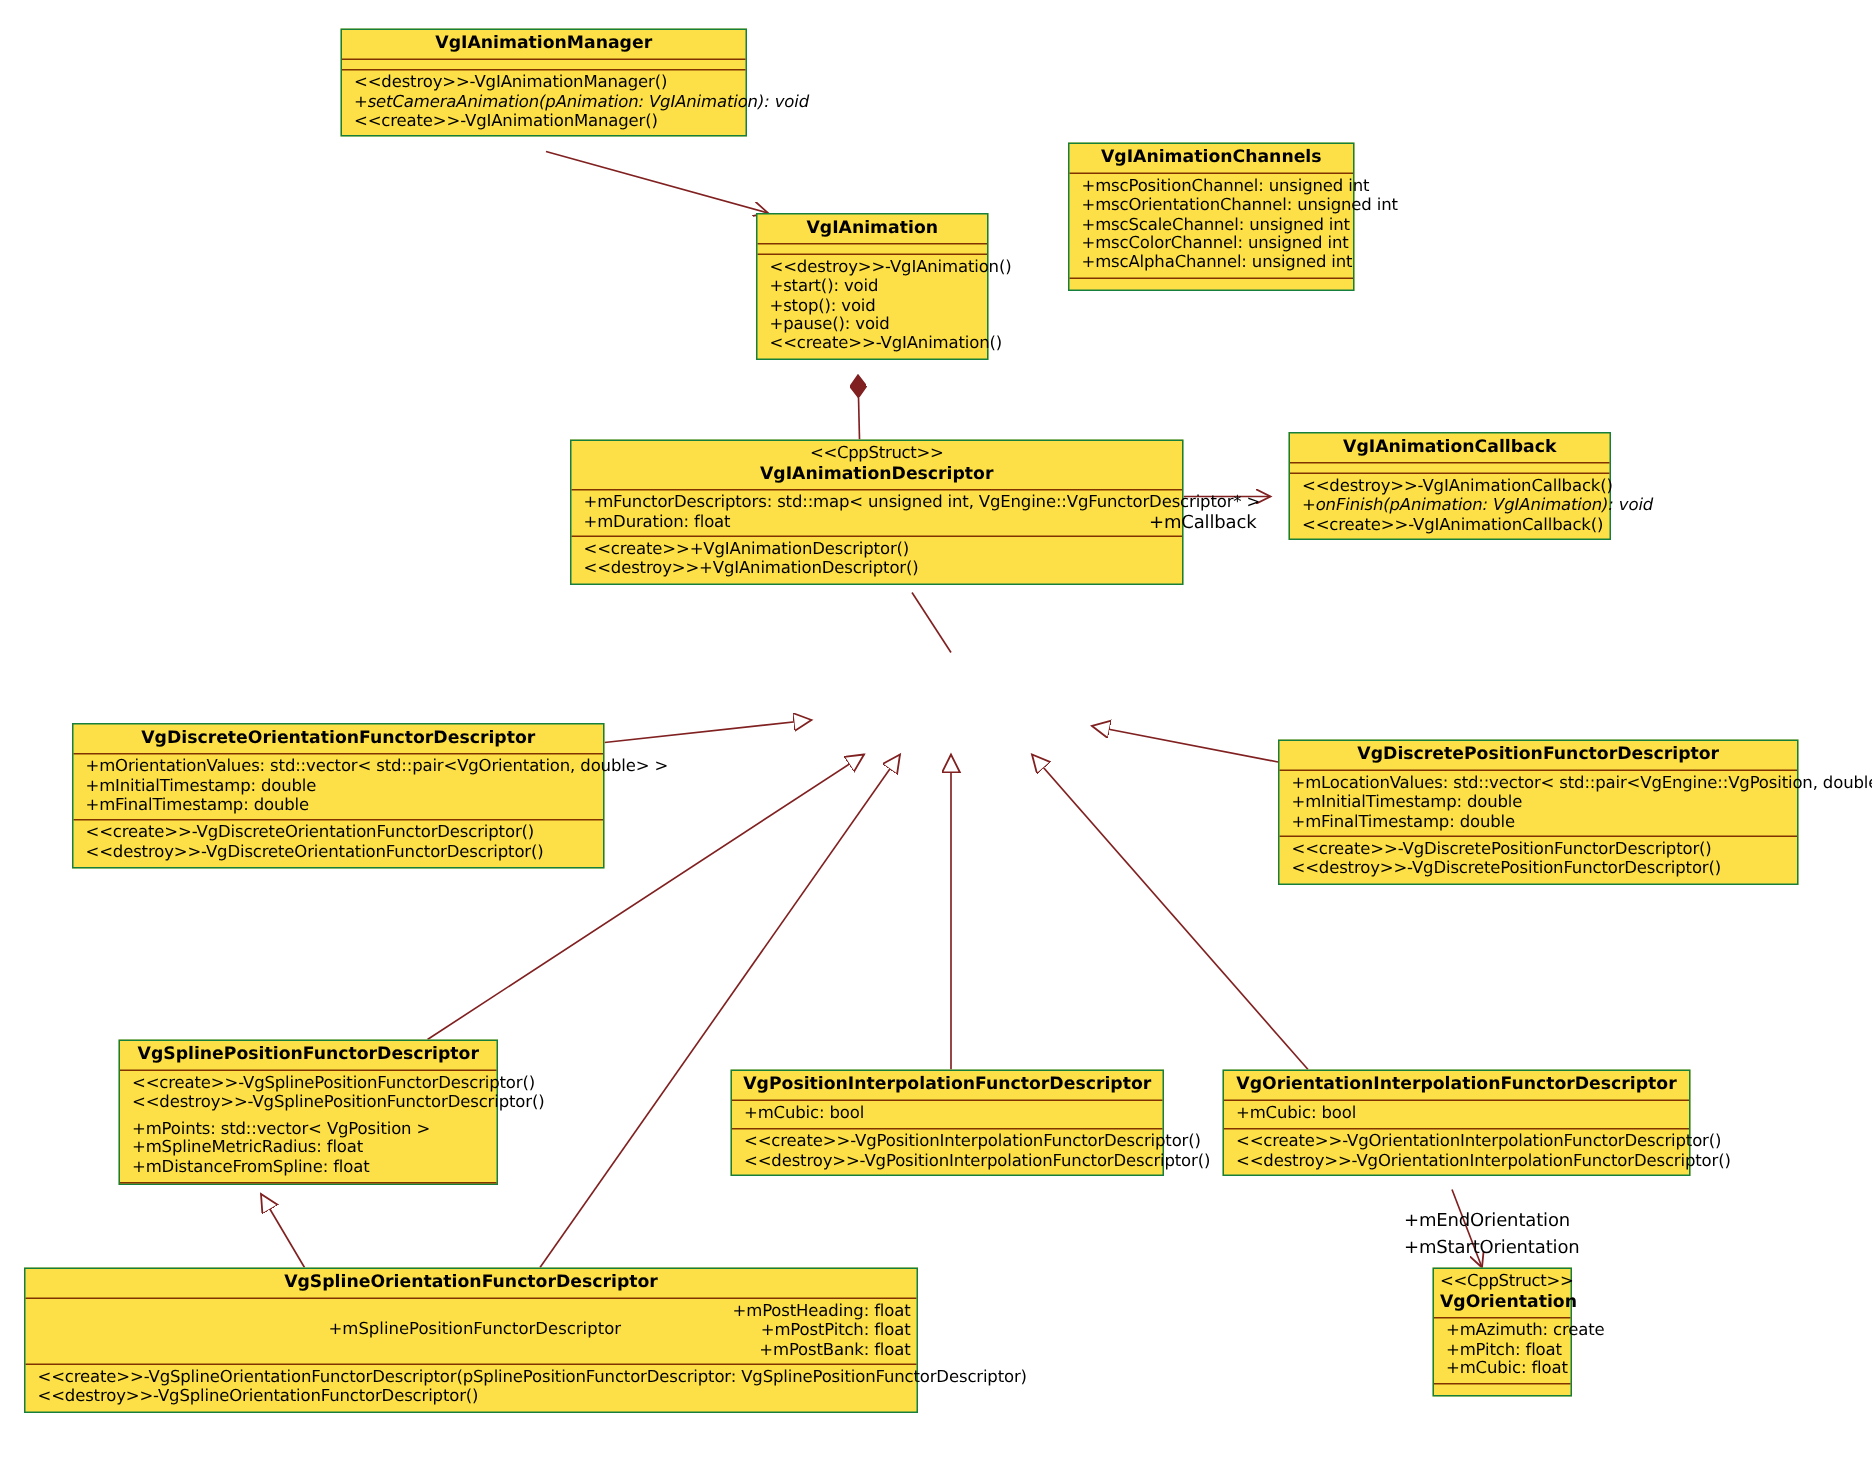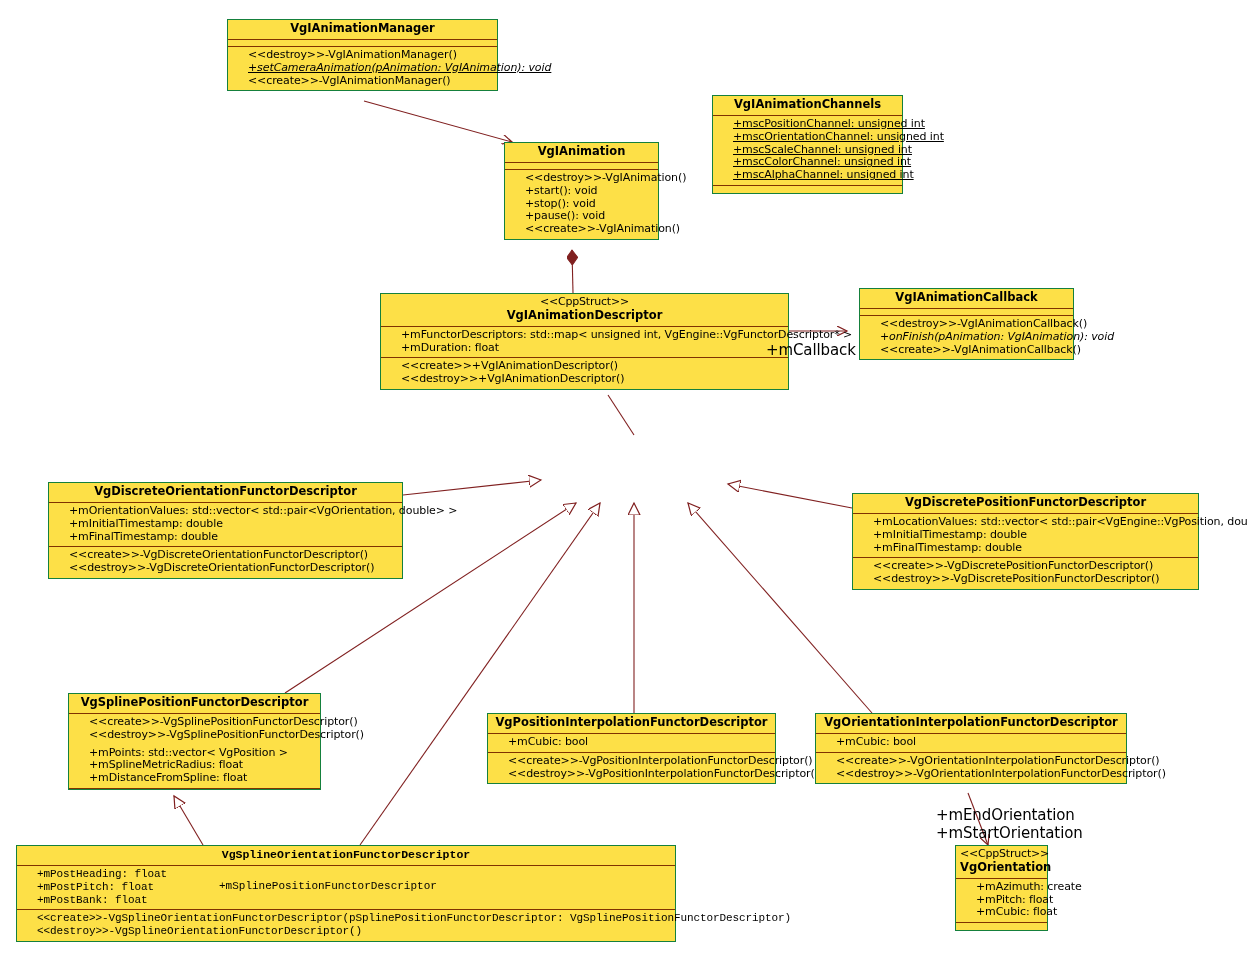--- a/index.html
+++ b/index.html
@@ -48,35 +48,35 @@
     font-size: 11px;
     letter-spacing: -0.2px;
   }
   .cls-name {
     display: block;
     font-weight: bold;
     font-size: 11.5px;
   }
   .uml-compartment {
     box-sizing: border-box;
-    padding: 2px 4px 3px 20px;
+    padding: 2px 4px 3px 8px;
     border-bottom: 1px solid #803300;
   }
   .uml-compartment.last { border-bottom: none; }
   .uml-compartment.empty { min-height: 7px; padding: 0; }
   .member {
     white-space: nowrap;
     font-size: 11px;
     letter-spacing: -0.1px;
   }
-  .member.static { text-decoration: underline; }
+  .member.static { }
   .member.abstract { font-style: italic; font-weight: normal; }
   .edge-label {
     position: absolute;
-    font-size: 15px;
+    font-size: 12px;
     color: #000000;
     white-space: nowrap;
     letter-spacing: -0.1px;
   }
   .inner-label {
     position: absolute;
     font-size: 11px;
     white-space: nowrap;
   }
 </style>
@@ -250,21 +250,21 @@
       <div class="member">+mLocationValues: std::vector&lt; std::pair&lt;VgEngine::VgPosition, double&gt; &gt;</div>
       <div class="member">+mInitialTimestamp: double</div>
       <div class="member">+mFinalTimestamp: double</div>
     </div>
     <div class="uml-compartment last">
       <div class="member">&lt;&lt;create&gt;&gt;-VgDiscretePositionFunctorDescriptor()</div>
       <div class="member">&lt;&lt;destroy&gt;&gt;-VgDiscretePositionFunctorDescriptor()</div>
     </div>
   </div>
 
-  <div class="uml-class" style="left:68px; top:693px; width:253px;">
+  <div class="uml-class" style="left:79px; top:693px; width:253px;">
     <div class="uml-header">
       <span class="cls-name">VgSplinePositionFunctorDescriptor</span>
     </div>
     <div class="uml-compartment last">
       <div class="member">&lt;&lt;create&gt;&gt;-VgSplinePositionFunctorDescriptor()</div>
       <div class="member">&lt;&lt;destroy&gt;&gt;-VgSplinePositionFunctorDescriptor()</div>
     </div>
     <div class="uml-compartment">
       <div class="member">+mPoints: std::vector&lt; VgPosition &gt;</div>
       <div class="member">+mSplineMetricRadius: float</div>
@@ -291,25 +291,25 @@
     </div>
     <div class="uml-compartment">
       <div class="member">+mCubic: bool</div>
     </div>
     <div class="uml-compartment last">
       <div class="member">&lt;&lt;create&gt;&gt;-VgOrientationInterpolationFunctorDescriptor()</div>
       <div class="member">&lt;&lt;destroy&gt;&gt;-VgOrientationInterpolationFunctorDescriptor()</div>
     </div>
   </div>
 
-  <div class="uml-class" style="left:16px; top:845px; width:660px;font-family:Liberation Mono, monospace;">
+  <div class="uml-class" style="left:16px; top:845px; width:596px;">
     <div class="uml-header">
       <span class="cls-name">VgSplineOrientationFunctorDescriptor</span>
     </div>
-    <div class="uml-compartment" style="position:relative;">
+    <div class="uml-compartment" style="position:relative;text-align:right;">
       <div class="member">+mPostHeading: float</div>
       <div class="member">+mPostPitch: float</div>
       <div class="member">+mPostBank: float</div>
       <div class="inner-label" style="left:202px; top:14px;">+mSplinePositionFunctorDescriptor</div>
     </div>
     <div class="uml-compartment last">
       <div class="member">&lt;&lt;create&gt;&gt;-VgSplineOrientationFunctorDescriptor(pSplinePositionFunctorDescriptor: VgSplinePositionFunctorDescriptor)</div>
       <div class="member">&lt;&lt;destroy&gt;&gt;-VgSplineOrientationFunctorDescriptor()</div>
     </div>
   </div>

